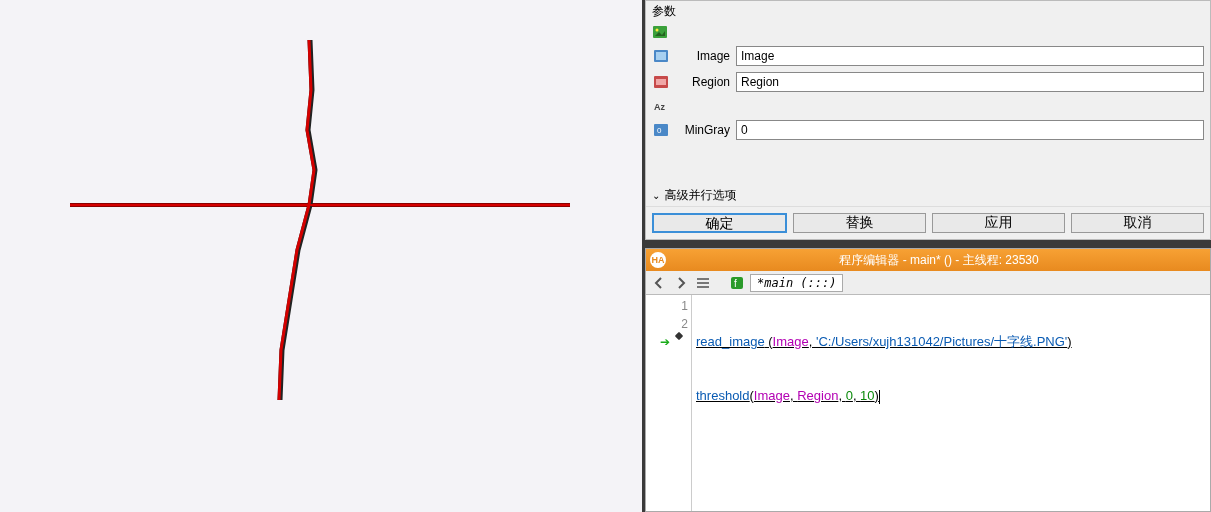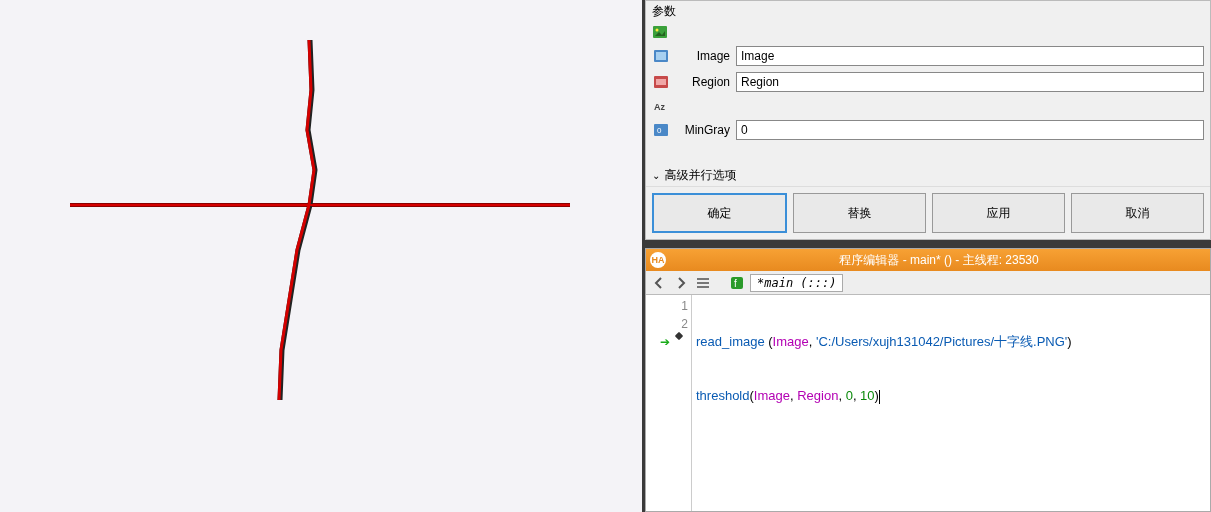--- a/index.html
+++ b/index.html
@@ -18,39 +18,39 @@
   .param-toolbar { display: flex; gap: 4px; padding: 2px 6px; }
   .tb-icon { width: 16px; height: 16px; display: inline-flex; align-items: center; justify-content: center; }
   .param-rows { padding: 4px 6px; flex: 1; }
   .param-row { display: flex; align-items: center; margin-bottom: 6px; font-size: 12px; }
   .param-icon { width: 18px; height: 16px; margin-right: 4px; display: inline-flex; align-items: center; justify-content: center; }
   .param-label { width: 56px; text-align: right; margin-right: 6px; color: #000; }
   .param-input { flex: 1; border: 1px solid #888; background: #fff; font-size: 12px; padding: 2px 4px; height: 20px; font-family: inherit; }
   .adv-row { display: flex; align-items: center; font-size: 12px; padding: 2px 6px; }
   .adv-chevron { font-size: 10px; margin-right: 4px; }
   .btn-bar { display: flex; gap: 6px; padding: 6px; border-top: 1px solid #ddd; }
-  .btn { flex: 1; height: 40px; font-size: 12px; border: 1px solid #999; background: #e9e9e9; cursor: pointer; }
+  .btn { flex: 1; height: 20px; font-size: 14px; border: 1px solid #999; background: #e9e9e9; cursor: pointer; }
   .btn.default { border: 2px solid #3b8fd8; background: #e9e9e9; }
   
   
   .editor-window { flex: 1; background: #fff; border: 1px solid #aaa; display: flex; flex-direction: column; margin-top: 8px; }
   .editor-titlebar { height: 22px; background: linear-gradient(#f7a134, #e88a1f); color: #fff; font-size: 12px; display: flex; align-items: center; padding: 0 4px; }
   .editor-titlebar .ha-icon { width: 16px; height: 16px; border-radius: 8px; background: #fff; color: #e88a1f; font-size: 9px; font-weight: bold; display: inline-flex; align-items: center; justify-content: center; margin-right: 6px; }
   .editor-titlebar .title-text { flex: 1; text-align: center; }
   .editor-toolbar { height: 24px; background: #eee; border-bottom: 1px solid #bbb; display: flex; align-items: center; padding: 0 4px; gap: 4px; font-size: 12px; }
   .nav-arrow { width: 18px; height: 18px; display: inline-flex; align-items: center; justify-content: center; color: #555; }
   .tb-btn { width: 18px; height: 18px; display: inline-flex; align-items: center; justify-content: center; }
   .breadcrumb-box { height: 18px; background: #fff; border: 1px solid #aaa; padding: 0 6px; display: inline-flex; align-items: center; font-family: Consolas, monospace; font-size: 12px; font-style: italic; }
   .code-area { flex: 1; display: flex; font-family: Consolas, "Courier New", monospace; font-size: 13px; background: #fff; overflow: hidden; }
   .gutter { width: 46px; background: #fff; border-right: 1px solid #ccc; text-align: right; padding-right: 3px; color: #888; font-size: 12px; line-height: 18px; padding-top: 2px; position: relative;}
   .gutter .ln { height: 18px; }
   .gutter .arrow-mark { position: absolute; left: 14px; top: 38px; color: #1aab1a; font-size: 12px; }
   .gutter .dot-mark { position: absolute; left: 30px; top: 38px; width: 6px; height: 6px; background: #333; border-radius: 1px; transform: rotate(45deg); }
   .code-lines { flex: 1; padding: 2px 4px; line-height: 18px; white-space: pre; }
-  .code-lines .line { height: 18px; }
+  .code-lines .line { height: 18px; text-decoration: underline; }
   .tok-fn { color: #0a5bb3; }
   .tok-var { color: #b300b3; }
   .tok-str { color: #0a5bb3; }
   .tok-num { color: #0a8a0a; }
   .tok-plain { color: #000; }
   .caret { display: inline-block; width: 1px; height: 14px; background: #000; vertical-align: middle; }
 </style>
 </head>
 <body>
 

